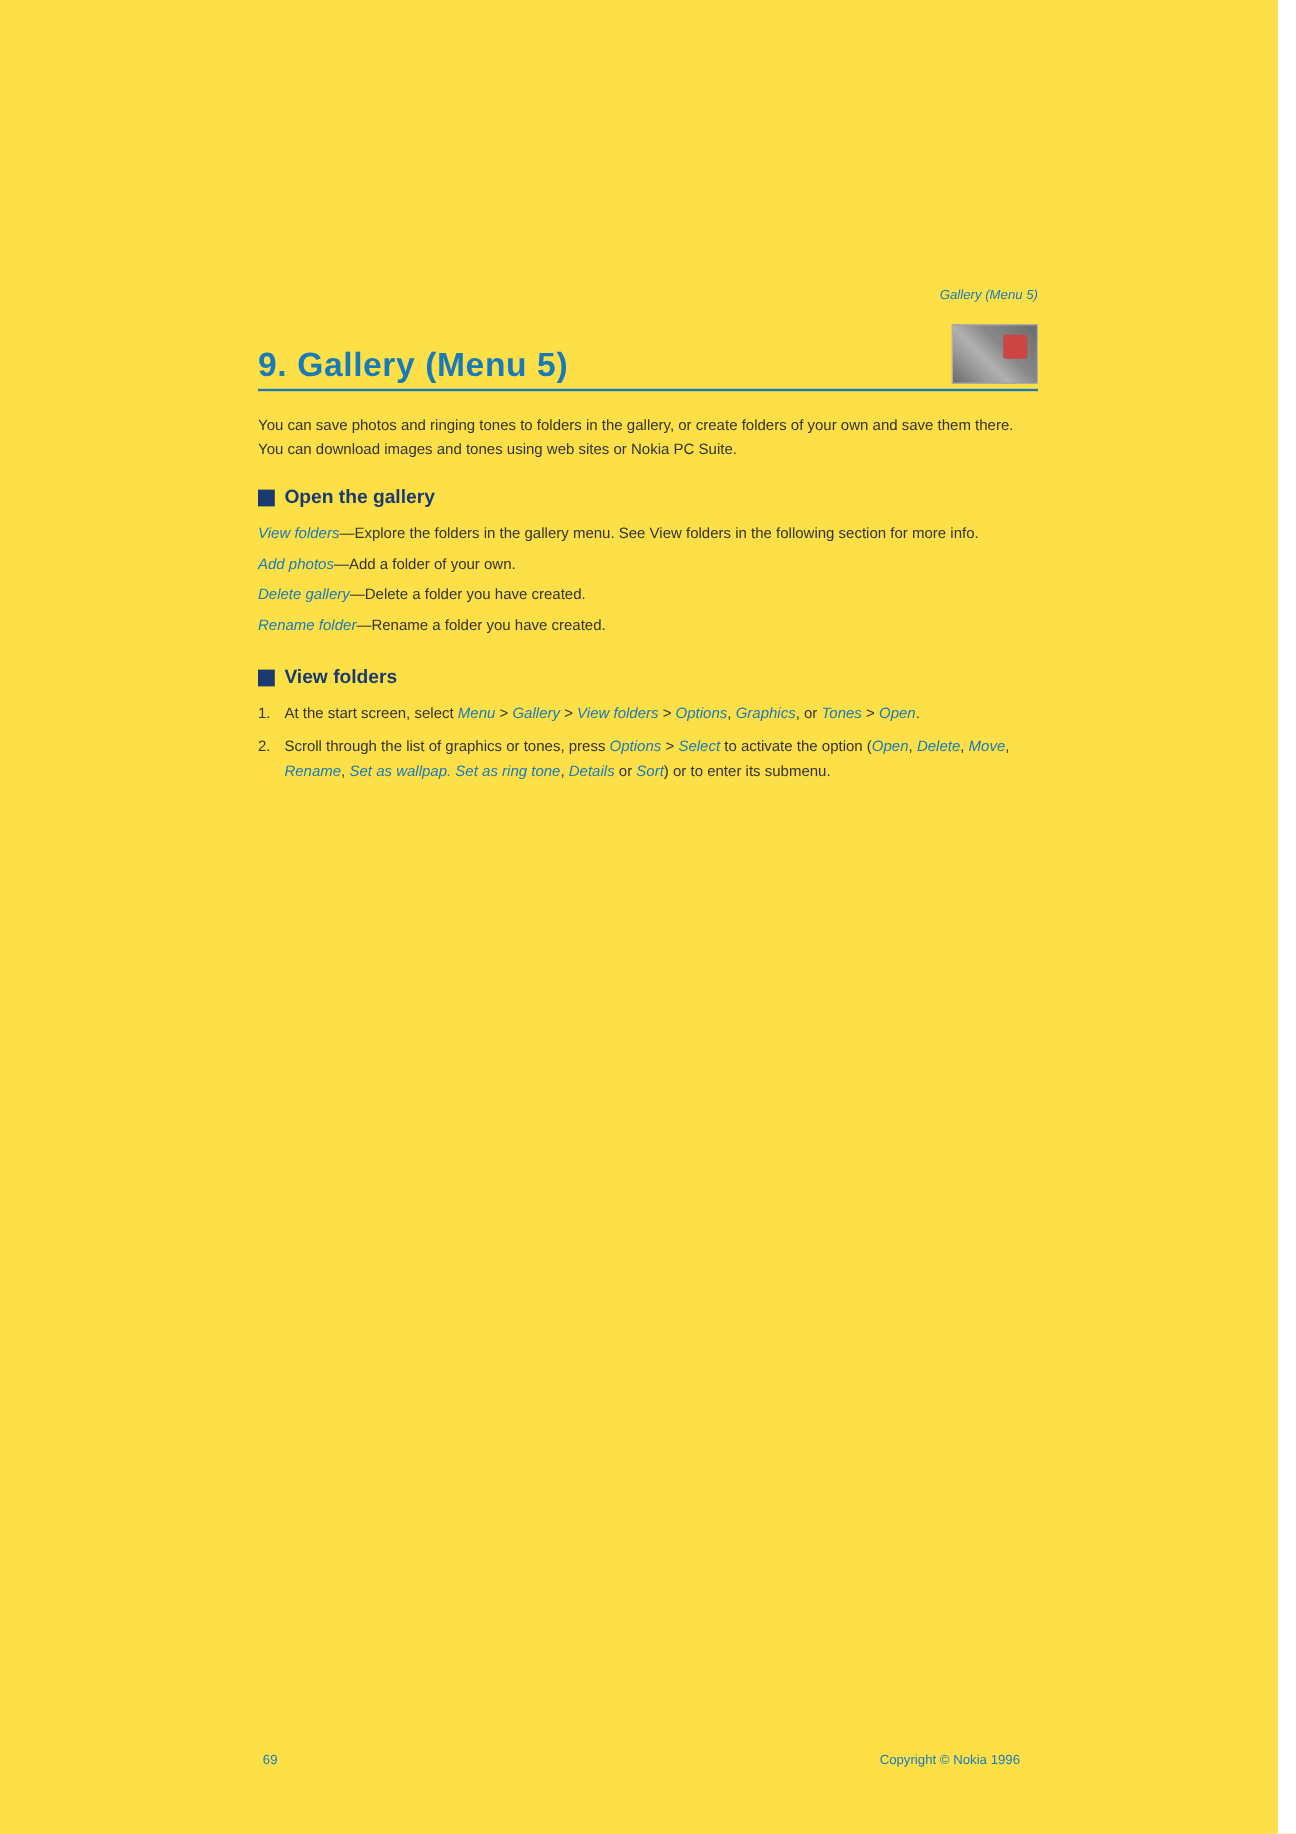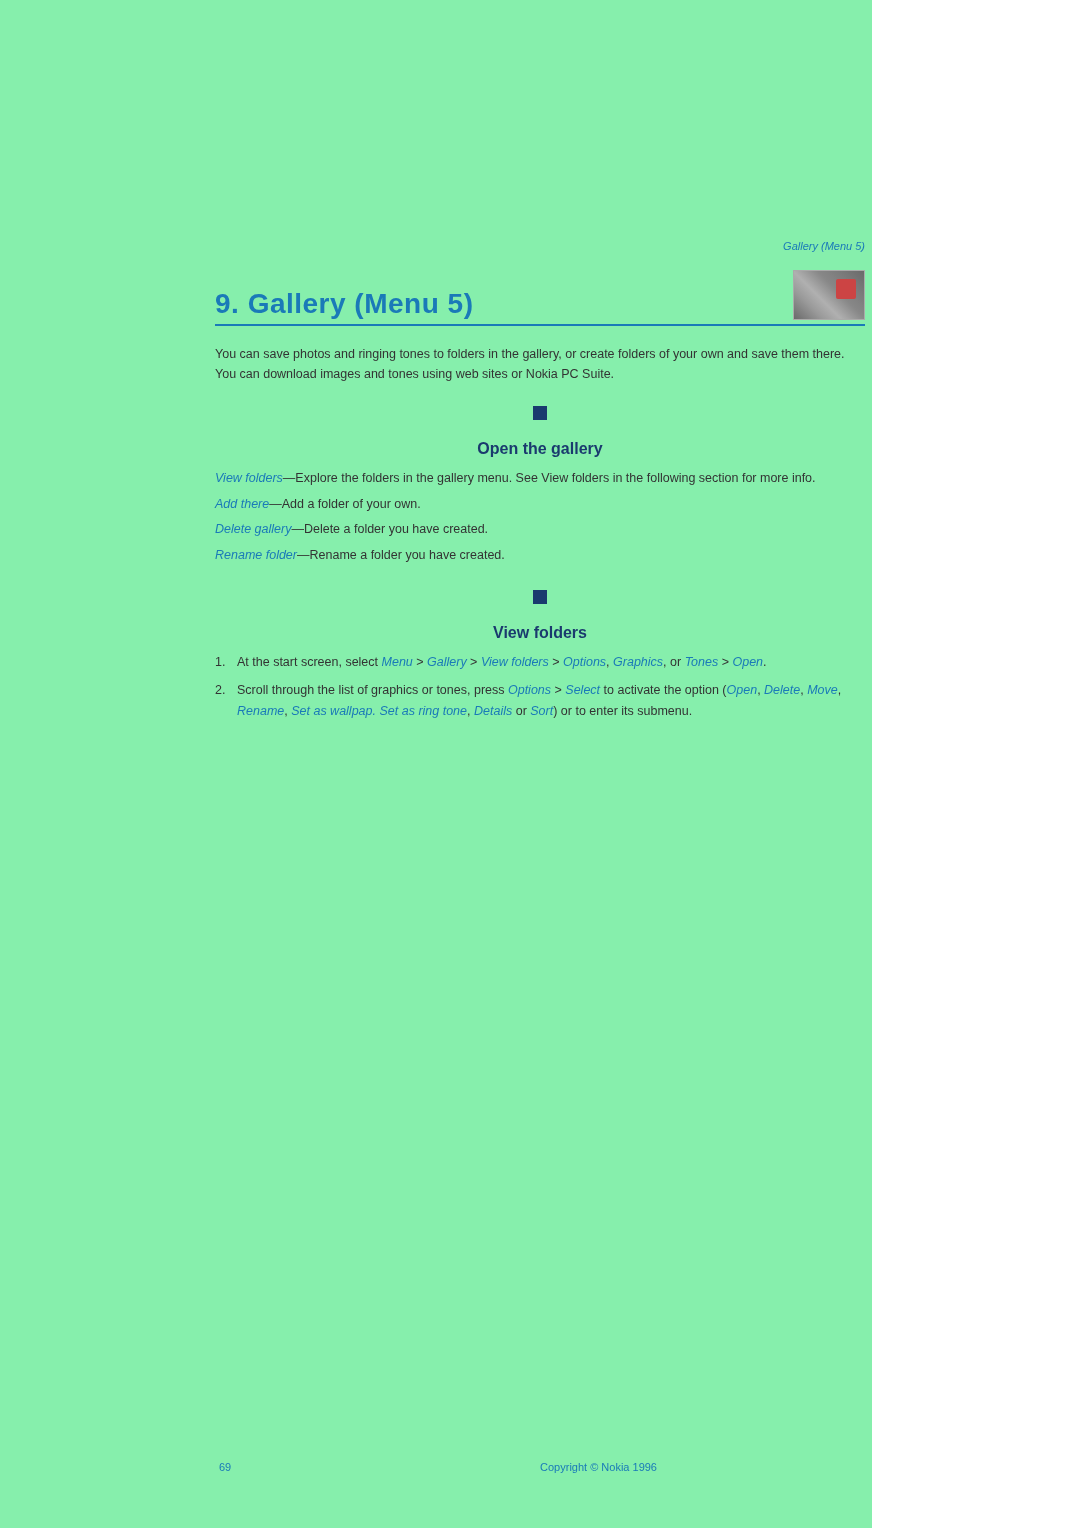--- a/index.html
+++ b/index.html
@@ -12,23 +12,23 @@
       background: #ffffff;
       font-family: Arial, Helvetica, sans-serif;
       font-size: 13px;
       color: #222222;
       width: 1080px;
       min-height: 1528px;
       position: relative;
     }
 
     .page-container {
-      width: 872px;
+      width: 1065px;
       min-height: 1528px;
-      background: #86efac;
+      background: #fde047;
       position: relative;
       padding: 0;
     }
 
     .content-area {
       position: absolute;
       top: 270px;
       left: 215px;
       right: 215px;
       width: 650px;
@@ -99,23 +99,22 @@
     .intro-text {
       font-size: 12.5px;
       color: #333;
       line-height: 1.6;
       margin-bottom: 22px;
     }
 
     .section-heading {
       display: flex;
       align-items: center;
-      gap: 20px;
+      gap: 8px;
       margin-bottom: 10px;
-      flex-direction: column;
     }
 
     .section-square {
       width: 14px;
       height: 14px;
       background: #1a3a6e;
       flex-shrink: 0;
     }
 
     .section-title {
@@ -204,21 +203,21 @@
     <div class="section-heading">
       <div class="section-square"></div>
       <span class="section-title">Open the gallery</span>
     </div>
 
     <div class="section-body">
       <p>
         <span class="blue-italic">View folders</span>—Explore the folders in the gallery menu. See View folders in the following section for more info.
       </p>
       <p>
-        <span class="blue-italic">Add there</span>—Add a folder of your own.
+        <span class="blue-italic">Add photos</span>—Add a folder of your own.
       </p>
       <p>
         <span class="blue-italic">Delete gallery</span>—Delete a folder you have created.
       </p>
       <p>
         <span class="blue-italic">Rename folder</span>—Rename a folder you have created.
       </p>
     </div>
 
     <div class="section-heading">

